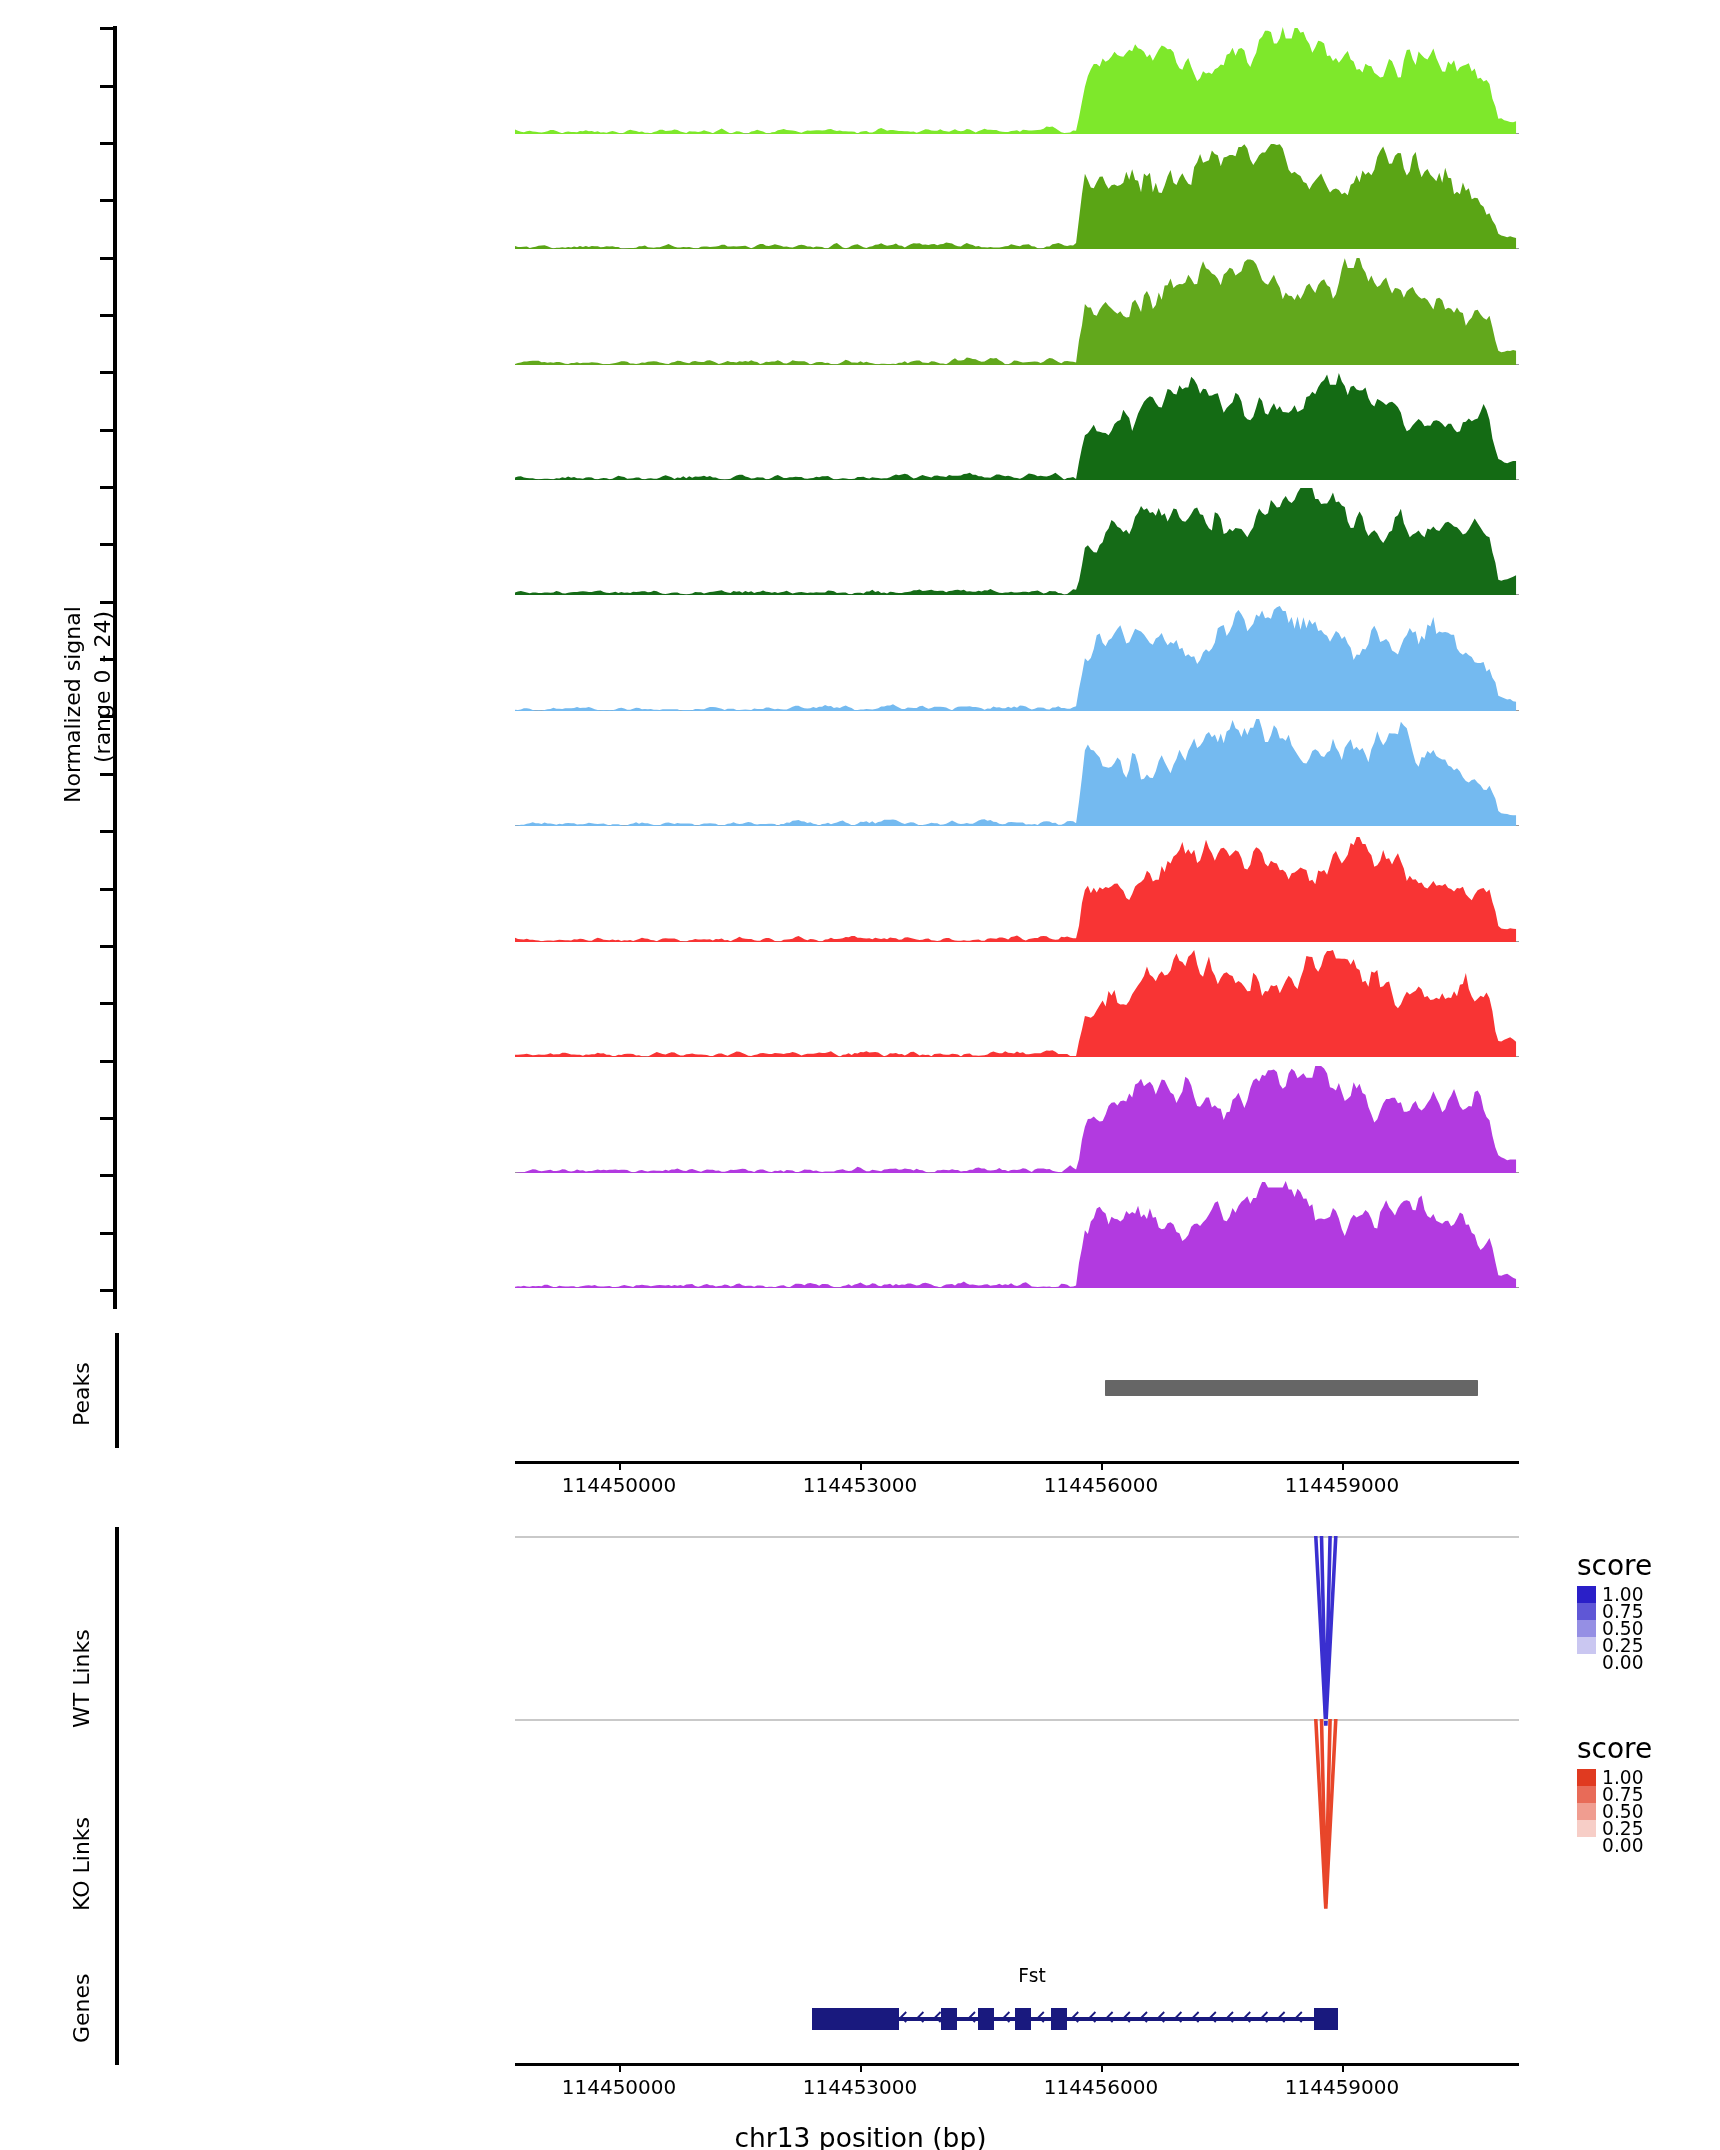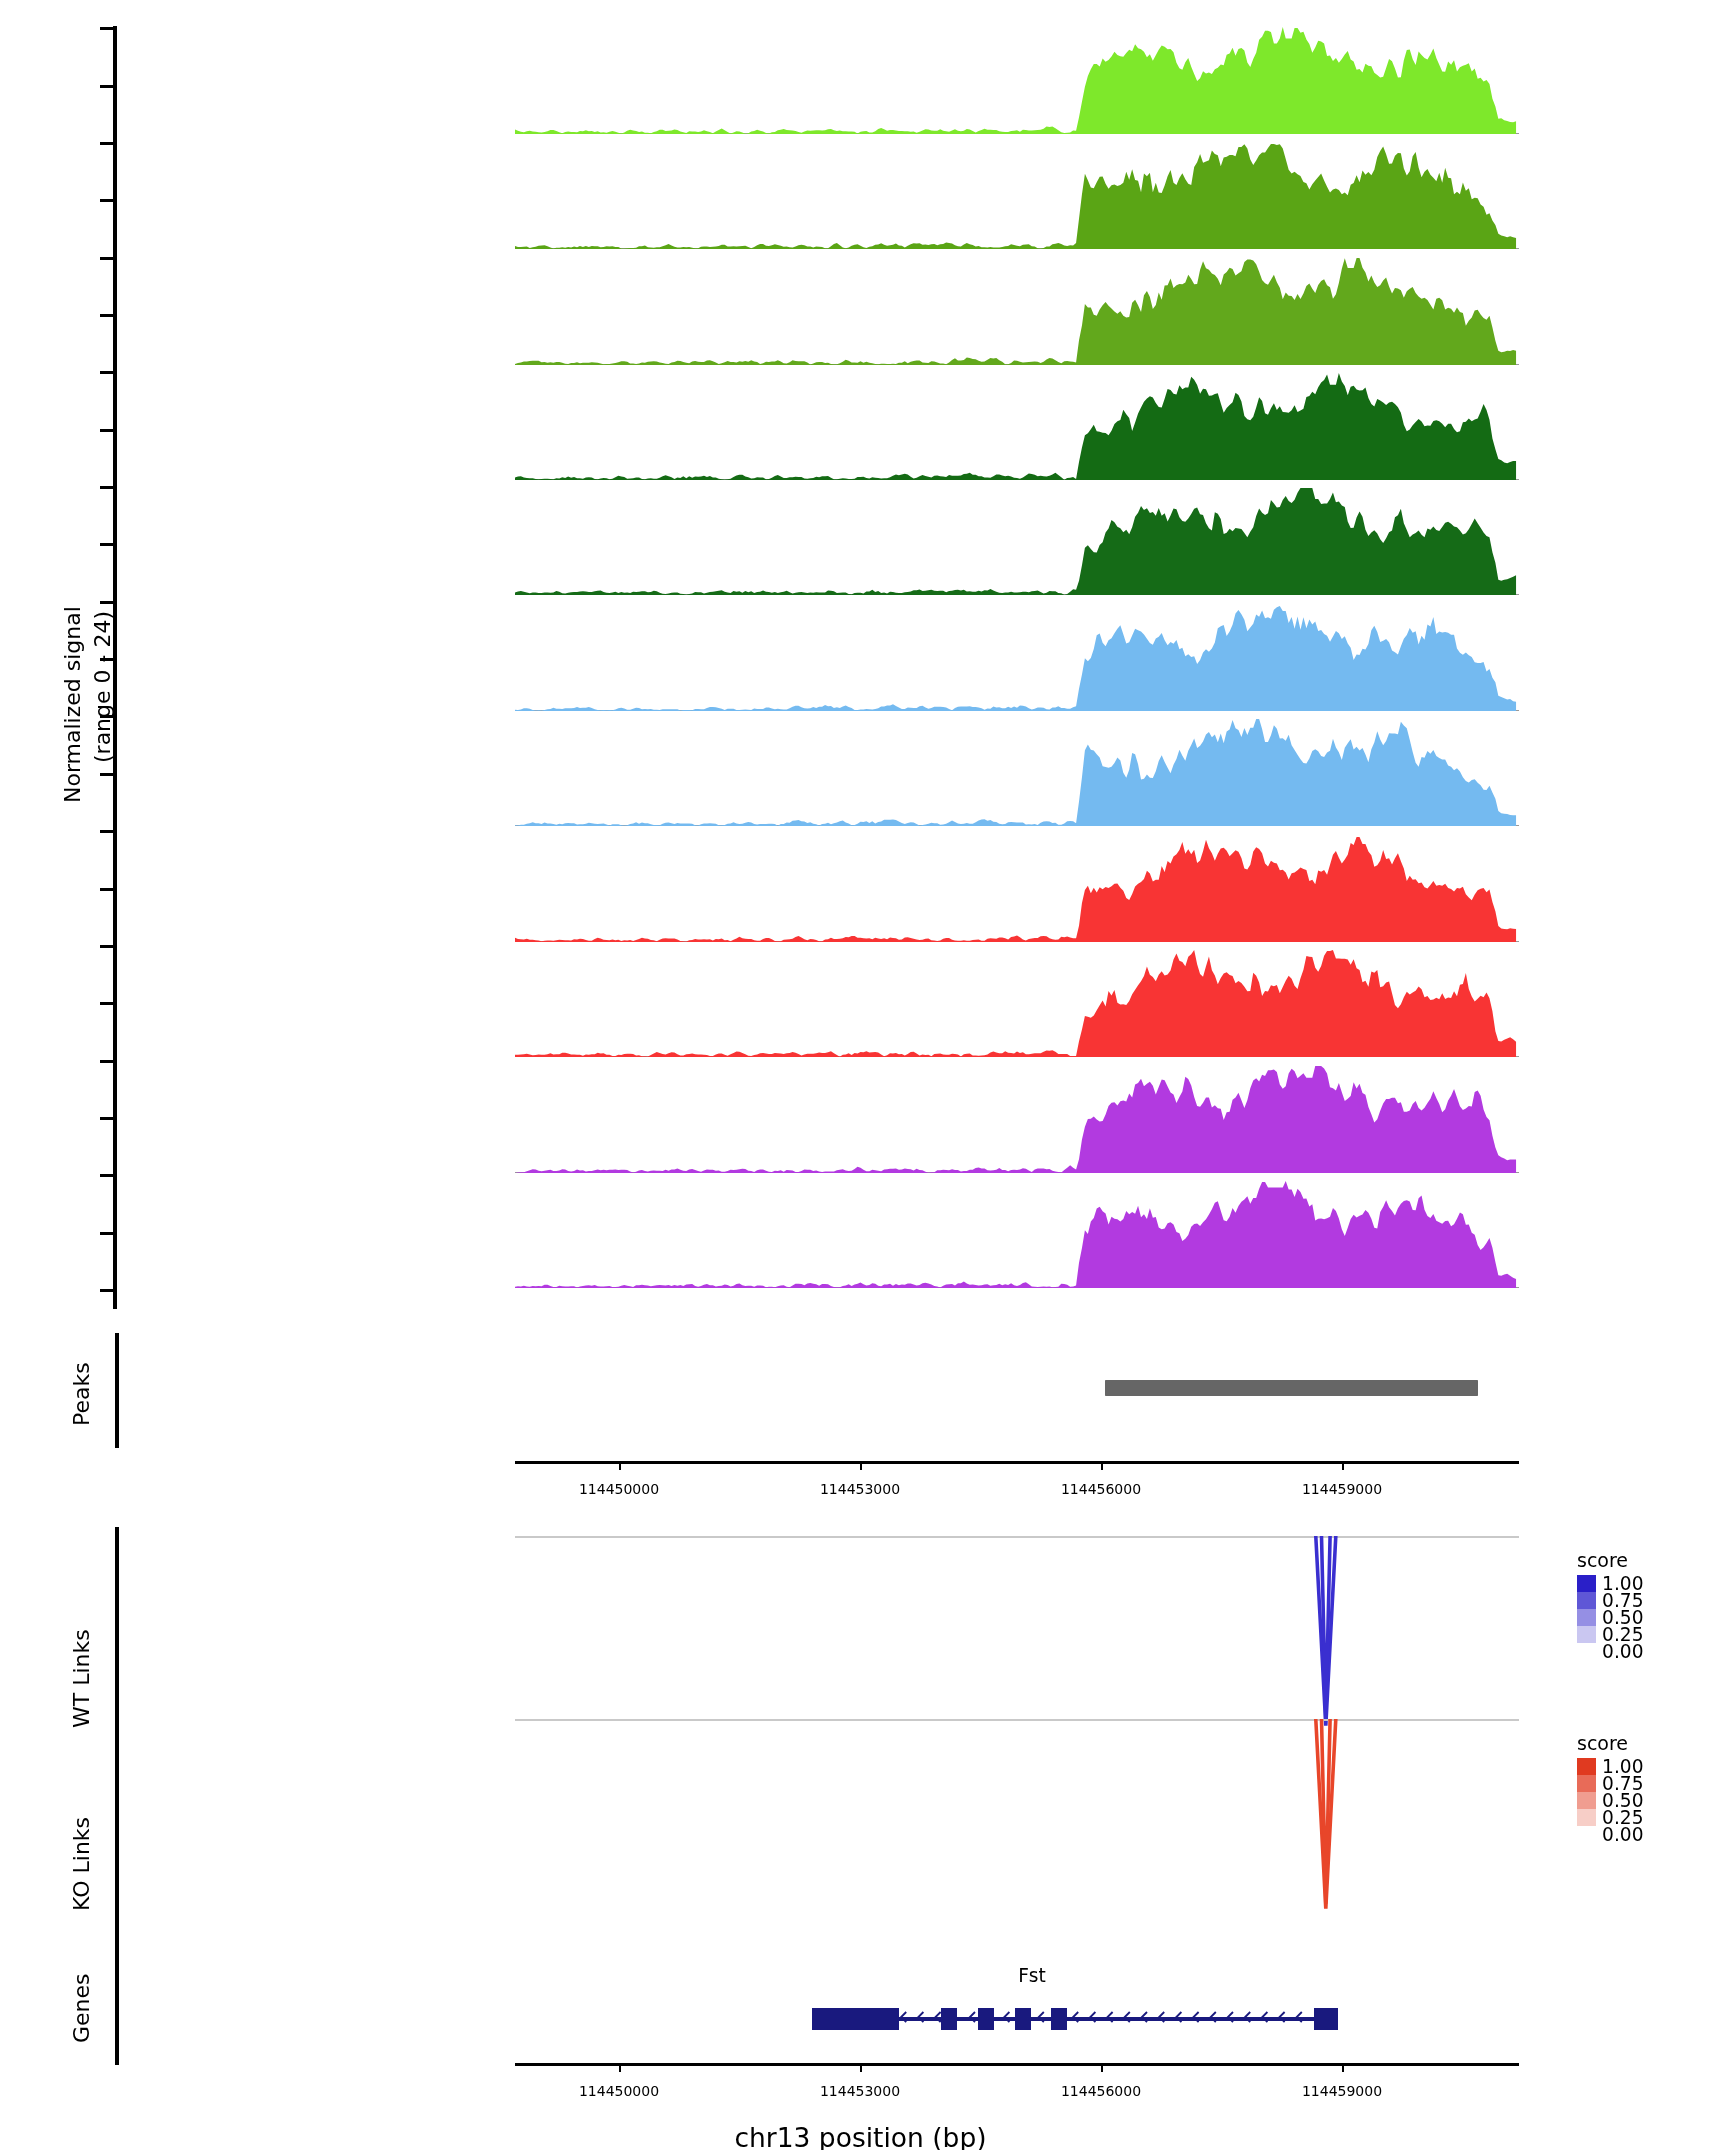--- a/index.html
+++ b/index.html
@@ -18,27 +18,27 @@
   .track-svg{position:absolute;left:0;top:0;width:100%;height:100%;display:block;}
 
   
   #peaks-panel{position:absolute;left:0;top:1326px;width:1721px;height:129px;}
   .side-rule{position:absolute;width:3.6px;background:#000;left:115px;}
   .peak-bar{position:absolute;background:#666666;height:16px;border-radius:0.7px;}
 
   
   .coord-axis{position:absolute;height:2.9px;background:#000;}
   .tick{position:absolute;width:2.2px;height:9.3px;background:#000;top:0;}
-  .ticklabel{position:absolute;font-size:14px;transform:translateX(-50%);top:11.5px;white-space:nowrap;margin-top:8px;}
+  .ticklabel{position:absolute;font-size:20px;transform:translateX(-50%);top:11.5px;white-space:nowrap;}
 
   
   .links-panel{position:absolute;left:0;width:1721px;}
   .links-top-line{position:absolute;left:515px;width:1004px;height:2.2px;background:#c9c9c9;}
   .legend{position:absolute;font-size:21.5px;}
-  .legend-title{font-size:19px;margin-bottom:4.3px;}
+  .legend-title{font-size:28px;margin-bottom:4.3px;}
   .legend-row{display:flex;align-items:center;height:17px;}
   .legend-swatch{width:18.6px;height:17px;}
   .legend-text{font-size:18.6px;margin-left:6.5px;}
 
   
   #genes-panel{position:absolute;left:0;width:1721px;}
   .gene-line{position:absolute;background:#19197e;height:3.6px;}
   .gene-exon{position:absolute;background:#19197e;}
   .gene-name{position:absolute;font-size:18.6px;transform:translateX(-50%);}
   .xaxis-title{position:absolute;font-size:26.5px;text-align:center;width:100%;}

